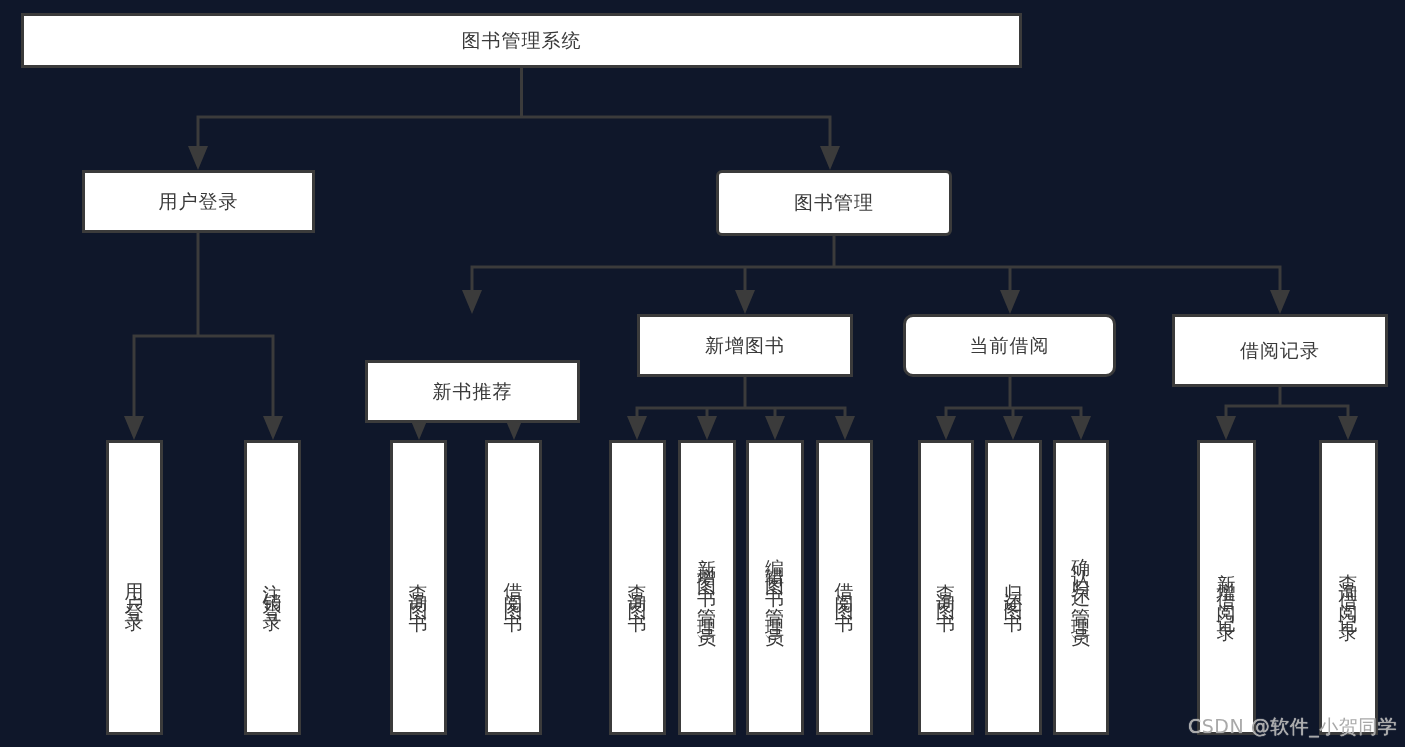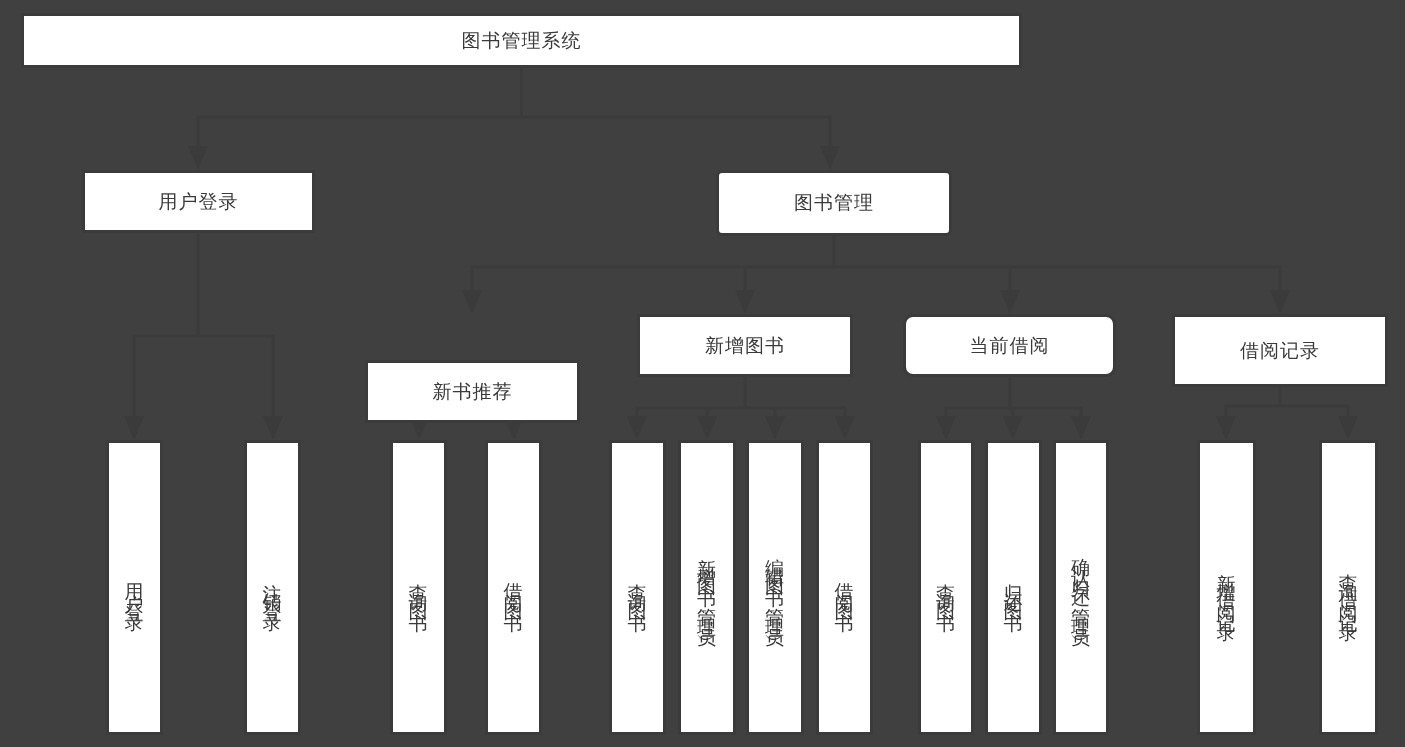--- a/index.html
+++ b/index.html
@@ -1,20 +1,20 @@
 <!DOCTYPE html>
 <html><head>
 <meta charset="utf-8">
 <style>
   html, body { margin: 0; padding: 0; background: #ffffff; }
   .canvas {
     position: relative;
     width: 1405px;
     height: 747px;
-    background: #404040;
+    background: #0f172a;
     font-family: "DejaVu Sans", "Liberation Sans", sans-serif;
     color: #3a3a3a;
     overflow: hidden;
   }
   .connectors {
     position: absolute;
     left: 0; top: 0;
     width: 1405px; height: 747px;
   }
   .connectors path {
@@ -169,14 +169,15 @@
     <span class="label">确认归还（管理员）</span>
   </div>
 
   <div class="node v" style="left:1197px; top:440px; width:59px; height:295px;">
     <span class="label">新增借阅记录</span>
   </div>
   <div class="node v" style="left:1319px; top:440px; width:59px; height:295px;">
     <span class="label">查询借阅记录</span>
   </div>
 
+  <div class="watermark">CSDN @软件_小贺同学</div>
 
 </div>
 
 </body></html>

